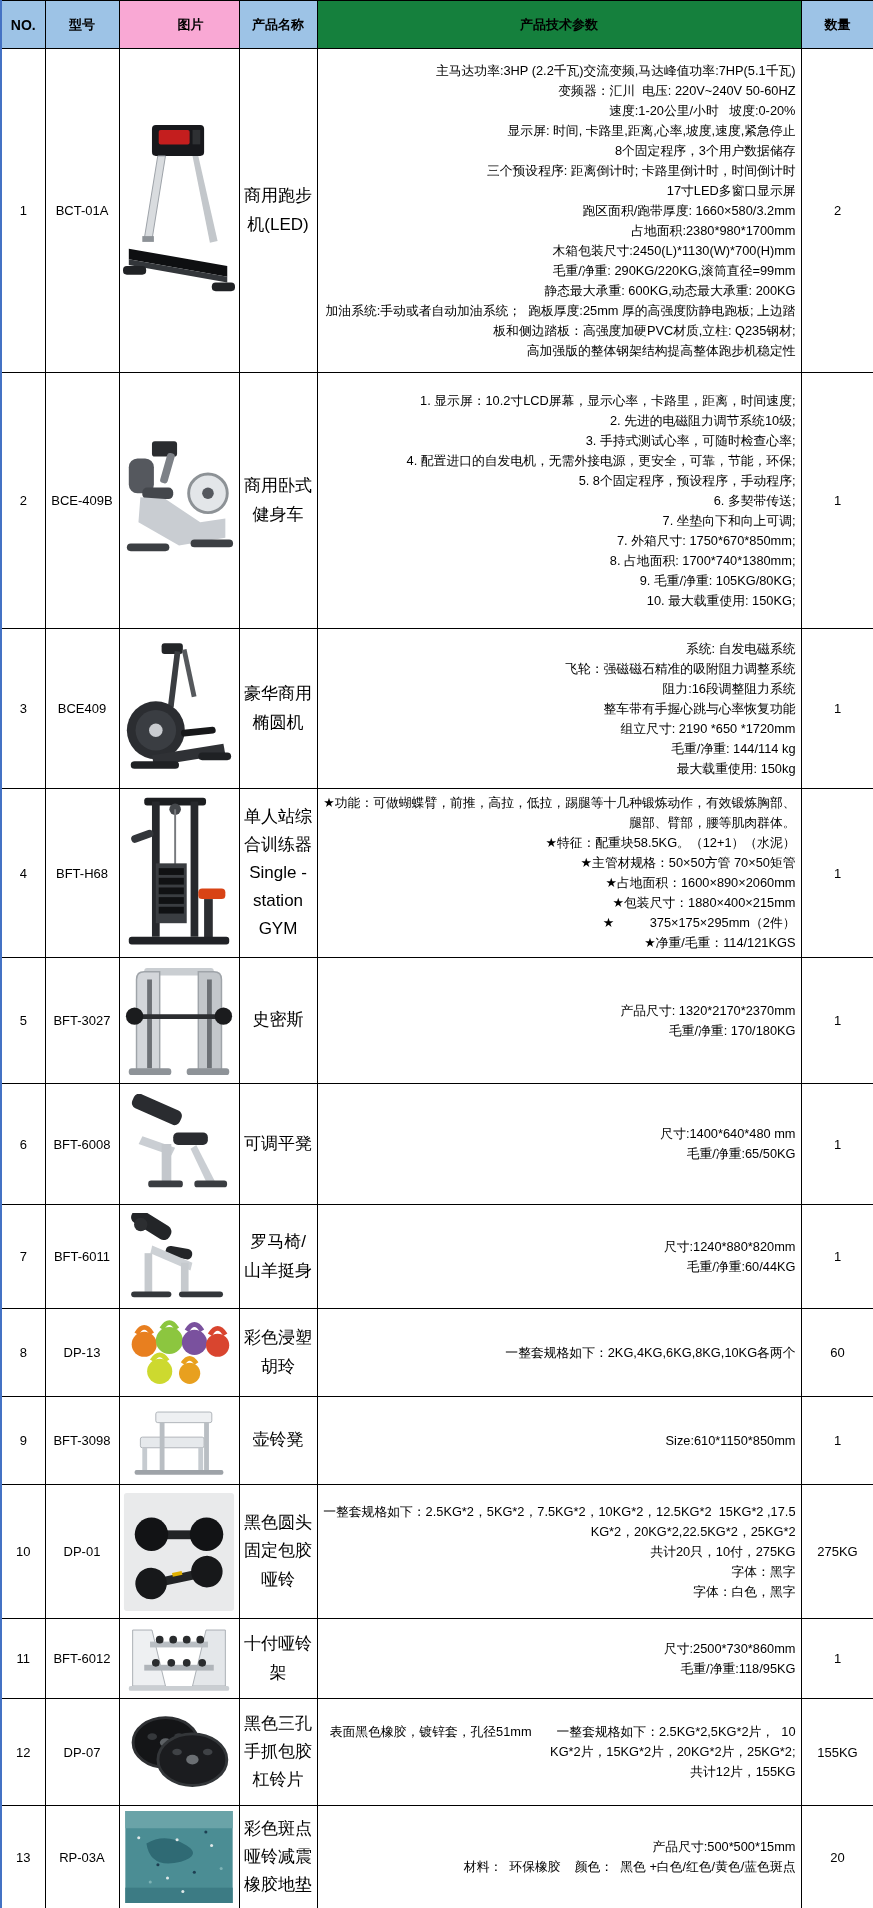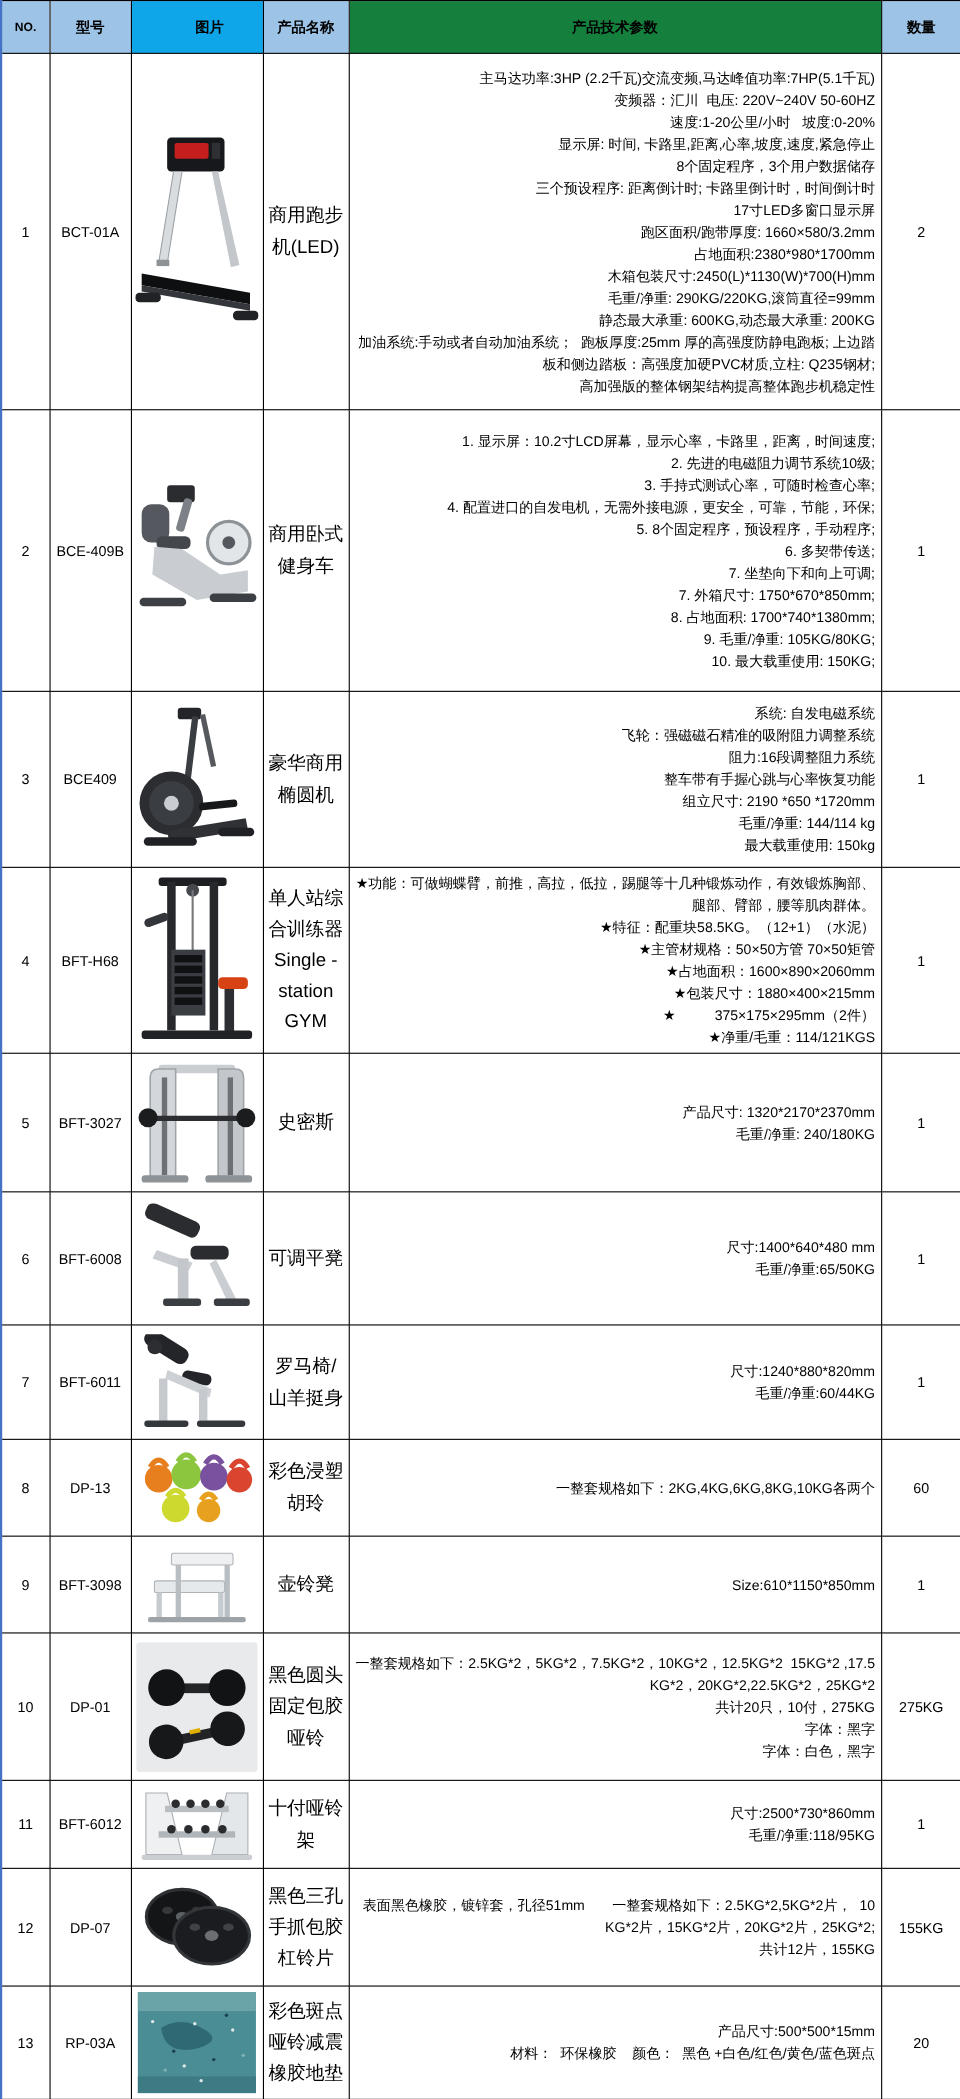--- a/index.html
+++ b/index.html
@@ -1,20 +1,20 @@
 <!DOCTYPE html>
 <html><head>
 <meta charset="utf-8">
 <style>
   html,body { margin:0; padding:0; background:#ffffff; }
   body { width:873px; font-family:"Liberation Sans","DejaVu Sans",sans-serif; color:#000; }
   table { border-collapse:collapse; table-layout:fixed; width:873px; border-left:2px solid #4472C4; }
   th, td { border:1px solid #000; overflow:hidden; padding:0; vertical-align:middle; }
   th { font-size:13px; font-weight:bold; text-align:center; }
-  th.th-no { font-size:11px; }
+  th.th-no { font-size:14px; }
   td.c-no, td.c-model, td.c-qty { text-align:center; font-size:13px; }
   td.c-name { text-align:center; font-size:17px; line-height:1.65; padding:2px 3px; }
   td.c-img { text-align:center; }
   td.c-params { padding:2px 5px; }
   .param-line { font-size:12.8px; line-height:20px; white-space:pre-wrap; word-break:break-all; text-align:right; }
   .img-wrap { display:flex; align-items:center; justify-content:center; }
 </style>
 </head>
 <body>
 
@@ -24,21 +24,21 @@
       <col style="width:74px">
       <col style="width:120px">
     <col style="width:78px">
       <col style="width:484px">
       <col style="width:73px">
   </colgroup>
   <thead>
     <tr style="height:48px">
       <th class="hdr th-no" style="background: rgb(157, 195, 230);">NO.</th>
       <th class="hdr" style="background: rgb(157, 195, 230);">型号</th>
-      <th class="hdr" style="background: #0ea5e9; padding-left: 23px;">图片</th>
+      <th class="hdr" style="background: #f9a8d4; padding-left: 23px;">图片</th>
       <th class="hdr" style="background: rgb(157, 195, 230); text-align: center;">产品名称</th>
       <th class="hdr" style="background: #15803d; margin-left: 42px;">产品技术参数</th>
       <th class="hdr" style="background: rgb(157, 195, 230);">数量</th>
     </tr>
   </thead>
   <tbody id="tbody">
       <tr style="height: 324px;">
         <td class="c-no">1</td>
         <td class="c-model">BCT-01A</td>
         <td class="c-img">
@@ -192,21 +192,21 @@
 <circle cx="12" cy="54" r="9" fill="#1b1c1e"></circle>
 <circle cx="104" cy="54" r="9" fill="#1b1c1e"></circle>
 <rect x="6" y="108" width="44" height="7" rx="3" fill="#8e9398"></rect>
 <rect x="66" y="108" width="44" height="7" rx="3" fill="#8e9398"></rect>
             </svg>
           </div>
         </td>
         <td class="c-name">史密斯</td>
         <td class="c-params">
           <div class="param-line">产品尺寸: 1320*2170*2370mm</div>
-          <div class="param-line">毛重/净重: 240/180KG</div>
+          <div class="param-line">毛重/净重: 170/180KG</div>
         </td>
         <td class="c-qty">1</td>
       </tr>
       <tr style="height: 121px;">
         <td class="c-no">6</td>
         <td class="c-model">BFT-6008</td>
         <td class="c-img">
           <div class="img-wrap">
             <svg width="112" height="100" viewBox="0 0 116 104">
 <rect x="8" y="8" width="54" height="16" rx="6" fill="#2a2c30" transform="rotate(24 35 16)"></rect>

